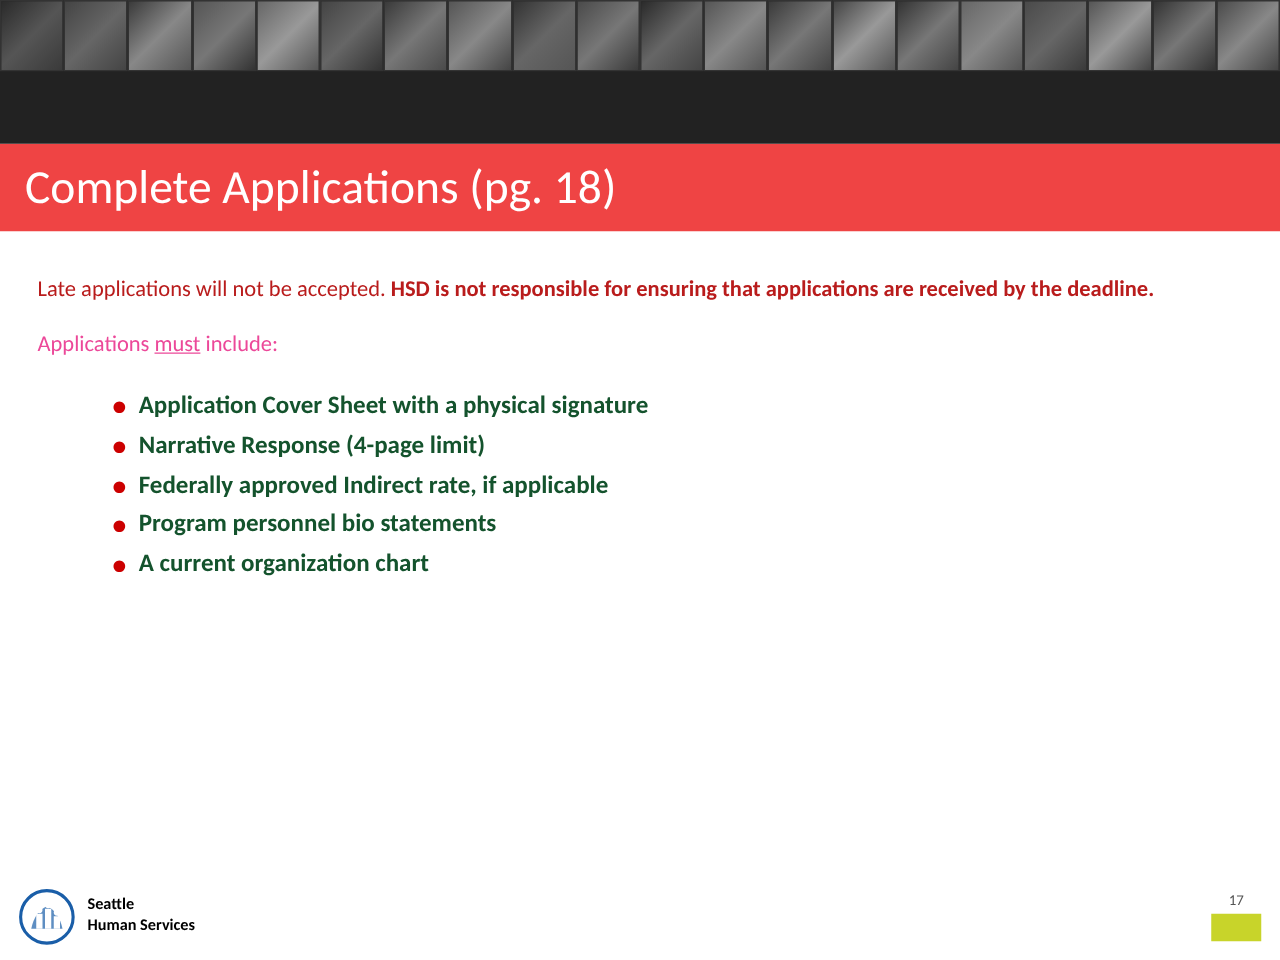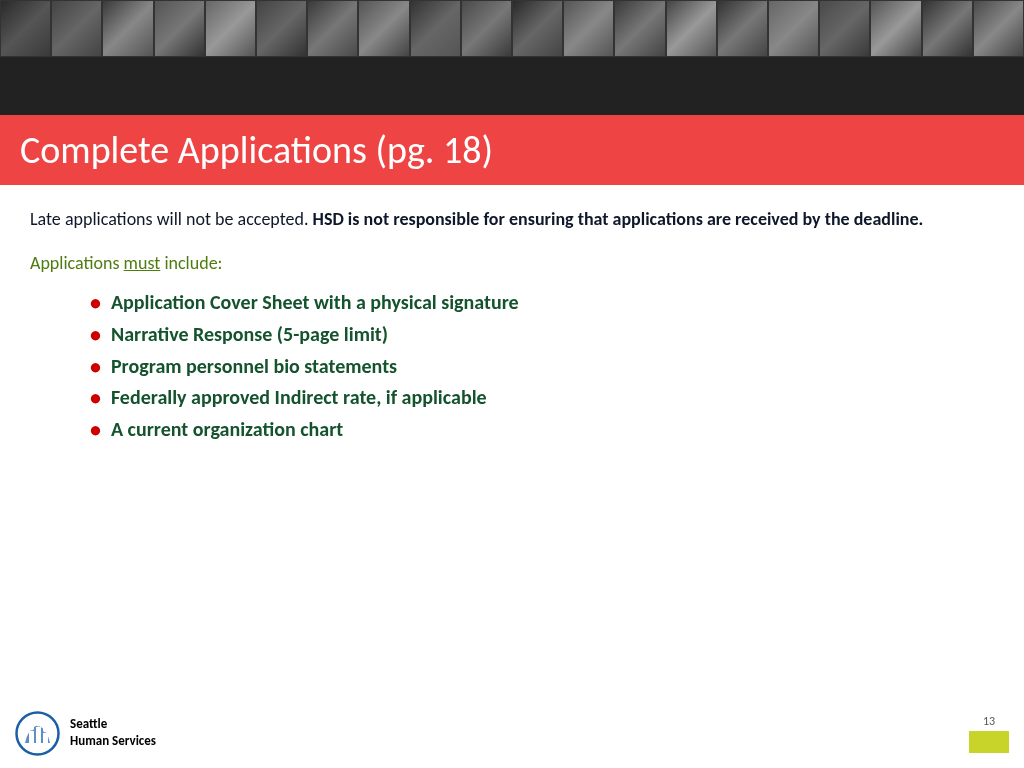--- a/index.html
+++ b/index.html
@@ -71,29 +71,30 @@
       font-family: 'Calibri', Arial, sans-serif;
     }
 
     
     #main-content {
       padding: 22px 30px 0 30px;
     }
 
     .intro-text {
       font-size: 18px;
-      color: #0f172a;
+      color: #b91c1c;
       line-height: 1.4;
       margin-bottom: 20px;
+      margin-top: 12px;
     }
 
     .must-include {
       font-size: 18px;
-      color: #4d7c0f;
-      margin-bottom: 14px;
+      color: #ec4899;
+      margin-bottom: 24px;
     }
 
     .must-include .underline {
       text-decoration: underline;
     }
 
     .bullet-list {
       list-style: none;
       padding: 0;
       margin-left: 60px;
@@ -202,23 +203,23 @@
   <p class="intro-text">
     <span>Late applications will not be accepted. </span><strong>HSD is not responsible for ensuring that applications are received by the deadline.</strong>
   </p>
 
   <p class="must-include">
     <span>Applications </span><span class="underline">must</span><span> include:</span>
   </p>
 
   <ul class="bullet-list">
   <li>Application Cover Sheet with a physical signature</li>
-      <li>Narrative Response (5-page limit)</li>
+      <li>Narrative Response (4-page limit)</li>
+      <li>Federally approved Indirect rate, if applicable</li>
       <li>Program personnel bio statements</li>
-      <li>Federally approved Indirect rate, if applicable</li>
       <li>A current organization chart</li>
     </ul>
 
 </div>
 
 <div id="footer">
   <div id="logo-area">
 
     <svg id="logo-icon" viewBox="0 0 45 45" xmlns="http://www.w3.org/2000/svg">
 
@@ -232,16 +233,16 @@
       <circle cx="23.5" cy="13" r="2.5" fill="#ffffff"></circle>
       <circle cx="30.5" cy="19" r="2.5" fill="#ffffff"></circle>
     </svg>
     <div id="logo-text">
       <div>Seattle</div>
       <div>Human Services</div>
     </div>
   </div>
 
   <div id="page-number-area">
-    <span id="page-num">13</span>
+    <span id="page-num">17</span>
     <div id="page-box"></div>
   </div>
 </div>
 
 </body></html>

